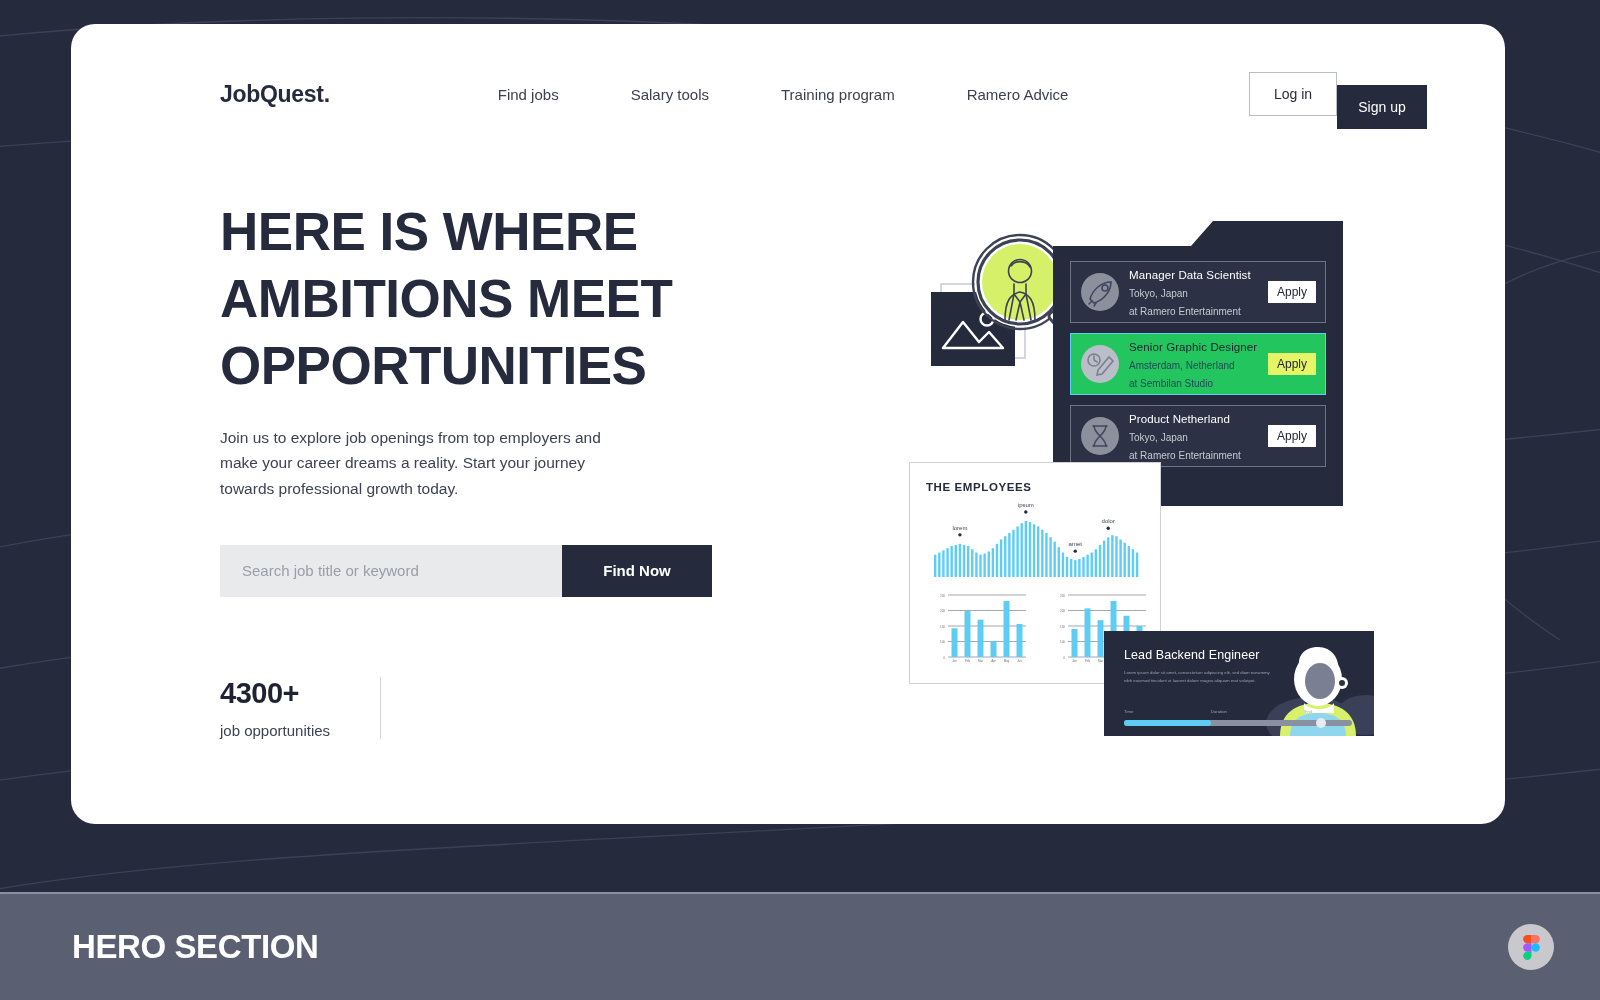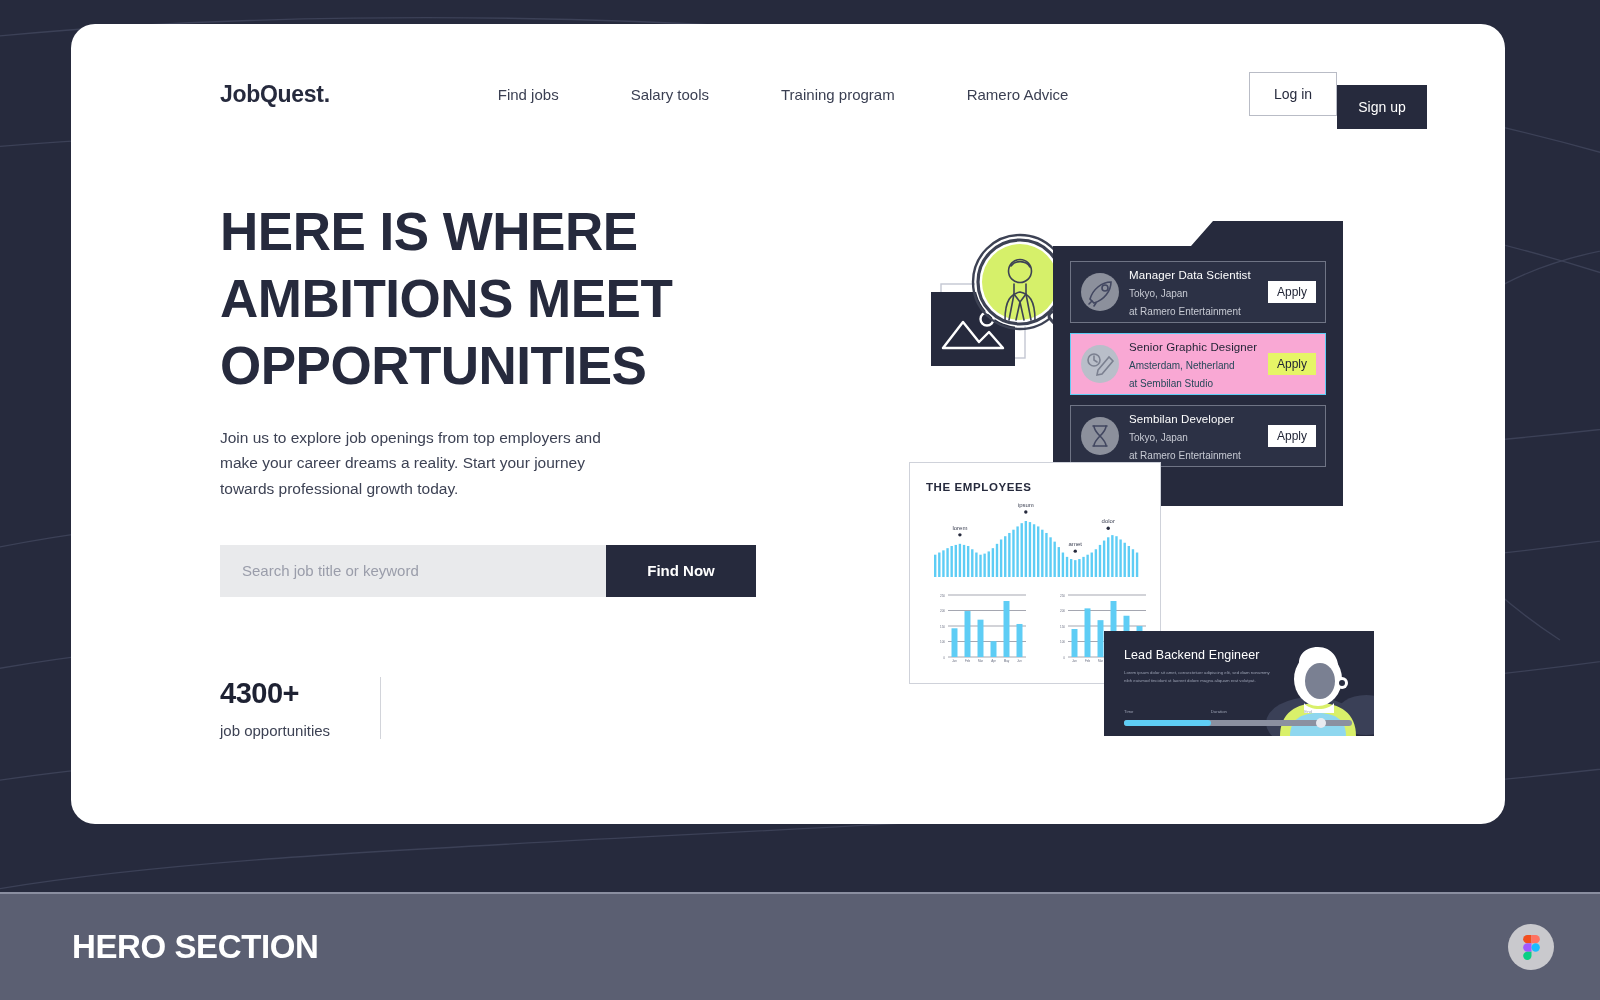--- a/index.html
+++ b/index.html
@@ -149,21 +149,21 @@
     margin-top: 26px;
     font-size: 15.5px;
     line-height: 1.62;
     color: #3d4254;
     width: 420px;
   }
 
   .search-row {
     margin-top: 44px;
     display: flex;
-    width: 536px;
+    width: 492px;
     height: 52px;
   }
   .search-input {
     flex: 1;
     background: #e9eaec;
     border: none;
     outline: none;
     font-family: inherit;
     font-size: 15px;
     color: #262a3d;
@@ -227,21 +227,21 @@
   .job-card {
     height: 62px;
     margin-bottom: 10px;
     display: flex;
     align-items: center;
     padding: 0 9px 0 10px;
     border: 1px solid #6f7485;
     background: #2c3145;
   }
   .job-card.highlight {
-    background: #f9a8d4;
+    background: #22c55e;
     border-color: #5ecdf5;
   }
   .job-icon {
     width: 38px;
     height: 38px;
     flex: 0 0 38px;
     border-radius: 50%;
     background: #8c909c;
     margin-right: 10px;
     position: relative;
@@ -476,21 +476,21 @@
         <span class="job-icon">
           <svg viewBox="0 0 38 38" width="38" height="38">
             <g fill="none" stroke="#424760" stroke-width="1.6" stroke-linecap="round">
               <path d="M12 9 L26 9 M12 29 L26 29"></path>
               <path d="M13 9 C 13 17, 25 21, 25 29"></path>
               <path d="M25 9 C 25 17, 13 21, 13 29"></path>
             </g>
           </svg>
         </span>
         <span class="job-text">
-          <span class="job-title">Sembilan Developer</span>
+          <span class="job-title">Product Netherland</span>
           <span class="job-meta">Tokyo, Japan</span>
           <span class="job-meta">at Ramero Entertainment</span>
         </span>
         <button class="apply-btn">Apply</button>
       </div>
     </div>
 
     <div class="chart-card">
       <div class="chart-title">THE EMPLOYEES</div>
       <svg id="employees-chart" viewBox="0 0 220 175" width="220" height="175" style="margin-top:6px;">

